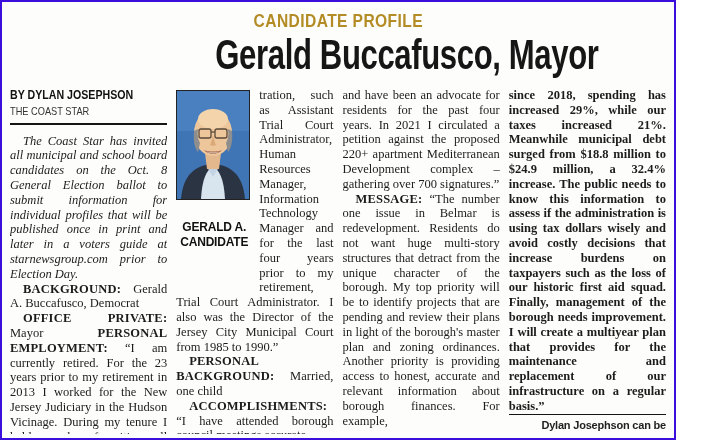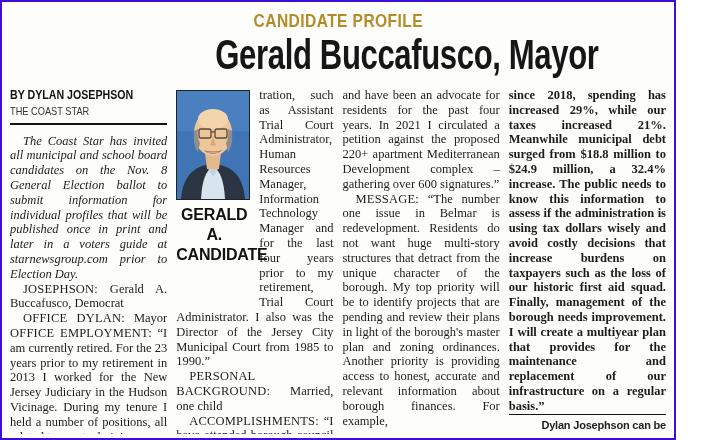--- a/index.html
+++ b/index.html
@@ -38,29 +38,29 @@
   .byline-pub{
     display:inline-block;transform:scaleX(.88);transform-origin:left;
     font-family:"Liberation Sans", sans-serif;font-size:10.5px;color:#333;
     white-space:nowrap;margin-top:1px;
   }
   .byline-rule{height:2px;background:#151515;margin:4px 0 9px 0;}
   
   .para{margin:0;text-indent:13px;}
   .para.noindent{text-indent:0;}
   .intro{font-style:italic;}
-  .lbl{font-weight:normal;letter-spacing:.2px;}
+  .lbl{font-weight:bold;letter-spacing:.2px;}
   
   .photo-block{float:left;width:76px;margin:2px 7px 0 0;}
   .photo-frame{width:72px;height:108px;border:1px solid #222;background:#3f74b5;overflow:hidden;}
   .photo-frame svg{display:block;}
   .photo-caption{
-    margin-top:5px;text-align:center;
+    margin-top:20px;text-align:center;
     font-family:"Liberation Sans", sans-serif;font-weight:bold;
-    font-size:16px;line-height:1.25;letter-spacing:-.2px;color:#111;
+    font-size:12px;line-height:1.25;letter-spacing:-.2px;color:#111;
   }
   .photo-spacer{height:34px;}
   
   .tagline{
     margin-top:auto;border-top:1.5px solid #151515;padding-top:3px;
     font-family:"Liberation Sans", sans-serif;font-size:11px;line-height:1.35;
     letter-spacing:-.2px;text-align:right;color:#222;
   }
 </style>
 </head>
@@ -77,23 +77,23 @@
   </div>
 
   <div class="cols">
 
     <div class="col">
       <div>
         <span class="byline-author">BY DYLAN JOSEPHSON</span><br>
         <span class="byline-pub">THE COAST STAR</span>
         <div class="byline-rule"></div>
       </div>
-      <p class="para intro">The Coast Star has invited all municipal and school board candidates on the Nov. 8 General Election ballot to submit information for individual profiles that will be published once in print and later in a voters guide at starnewsgroup.com prior to Election Day.</p>
-      <p class="para"><span class="lbl">JOSEPHSON:</span> <span>Gerald A. Buccafusco, Democrat</span></p>
-      <p class="para"><span class="lbl">OFFICE DYLAN:</span> <span>Mayor</span> <span class="lbl">OFFICE EMPLOYMENT:</span> <span>“I am currently retired. For the 23 years prior to my retirement in 2013 I worked for the New Jersey Judiciary in the Hudson Vicinage. During my tenure I held a number of positions, all related to court adminis-</span></p>
+      <p class="para intro">The Coast Star has invited all municipal and school board candidates on the Oct. 8 General Election ballot to submit information for individual profiles that will be published once in print and later in a voters guide at starnewsgroup.com prior to Election Day.</p>
+      <p class="para"><span class="lbl">BACKGROUND:</span> <span>Gerald A. Buccafusco, Democrat</span></p>
+      <p class="para"><span class="lbl">OFFICE PRIVATE:</span> <span>Mayor</span> <span class="lbl">PERSONAL EMPLOYMENT:</span> <span>“I am currently retired. For the 23 years prior to my retirement in 2013 I worked for the New Jersey Judiciary in the Hudson Vicinage. During my tenure I held a number of positions, all related to court adminis-</span></p>
     </div>
 
     <div class="col">
       <div class="photo-block">
         <div class="photo-frame">
           <svg width="72" height="108" viewBox="0 0 72 108" xmlns="http://www.w3.org/2000/svg">
             <rect x="0" y="0" width="72" height="108" fill="#3f74b5"></rect>
             <rect x="0" y="0" width="72" height="40" fill="#4a80c0"></rect>
 
             <path d="M4 108 C6 84 18 74 36 73 C54 74 66 84 68 108 Z" fill="#2b3442"></path>
@@ -125,21 +125,21 @@
           <span>CANDIDATE</span>
         </div>
         <div class="photo-spacer"></div>
       </div>
       <p class="para noindent">tration, such as Assistant Trial Court Administrator, Human Resources Manager, Information Technology Manager and for the last four years prior to my retirement, Trial Court Administrator. I also was the Director of the Jersey City Municipal Court from 1985 to 1990.”</p>
       <p class="para"><span class="lbl">PERSONAL BACKGROUND:</span> <span>Married, one child</span></p>
       <p class="para"><span class="lbl">ACCOMPLISHMENTS:</span> <span>“I have attended borough council meetings accurate</span></p>
     </div>
 
     <div class="col">
-      <p class="para noindent">and have been an advocate for residents for the past four years. In 2021 I circulated a petition against the proposed 220+ apartment Mediterranean Development complex – gathering over 600 signatures.”</p>
+      <p class="para noindent">and have been an advocate for residents for the past four years. In 2021 I circulated a petition against the proposed 220+ apartment Mediterranean Development complex – gathering over 700 signatures.”</p>
       <p class="para"><span class="lbl">MESSAGE:</span> <span>“The number one issue in Belmar is redevelopment. Residents do not want huge multi-story structures that detract from the unique character of the borough. My top priority will be to identify projects that are pending and review their plans in light of the borough's master plan and zoning ordinances. Another priority is providing access to honest, accurate and relevant information about borough finances. For example,</span></p>
     </div>
 
     <div class="col col4">
       <p class="para noindent">since 2018, spending has increased 29%, while our taxes increased 21%. Meanwhile municipal debt surged from $18.8 million to $24.9 million, a 32.4% increase. The public needs to know this information to assess if the administration is using tax dollars wisely and avoid costly decisions that increase burdens on taxpayers such as the loss of our historic first aid squad. Finally, management of the borough needs improvement. I will create a multiyear plan that provides for the maintenance and replacement of our infrastructure on a regular basis.”</p>
       <div class="tagline">Dylan Josephson can be reached at belmar@thecoaststar.com or 732-223-0076 Ext 47.</div>
     </div>
 
   </div>
 </div>

